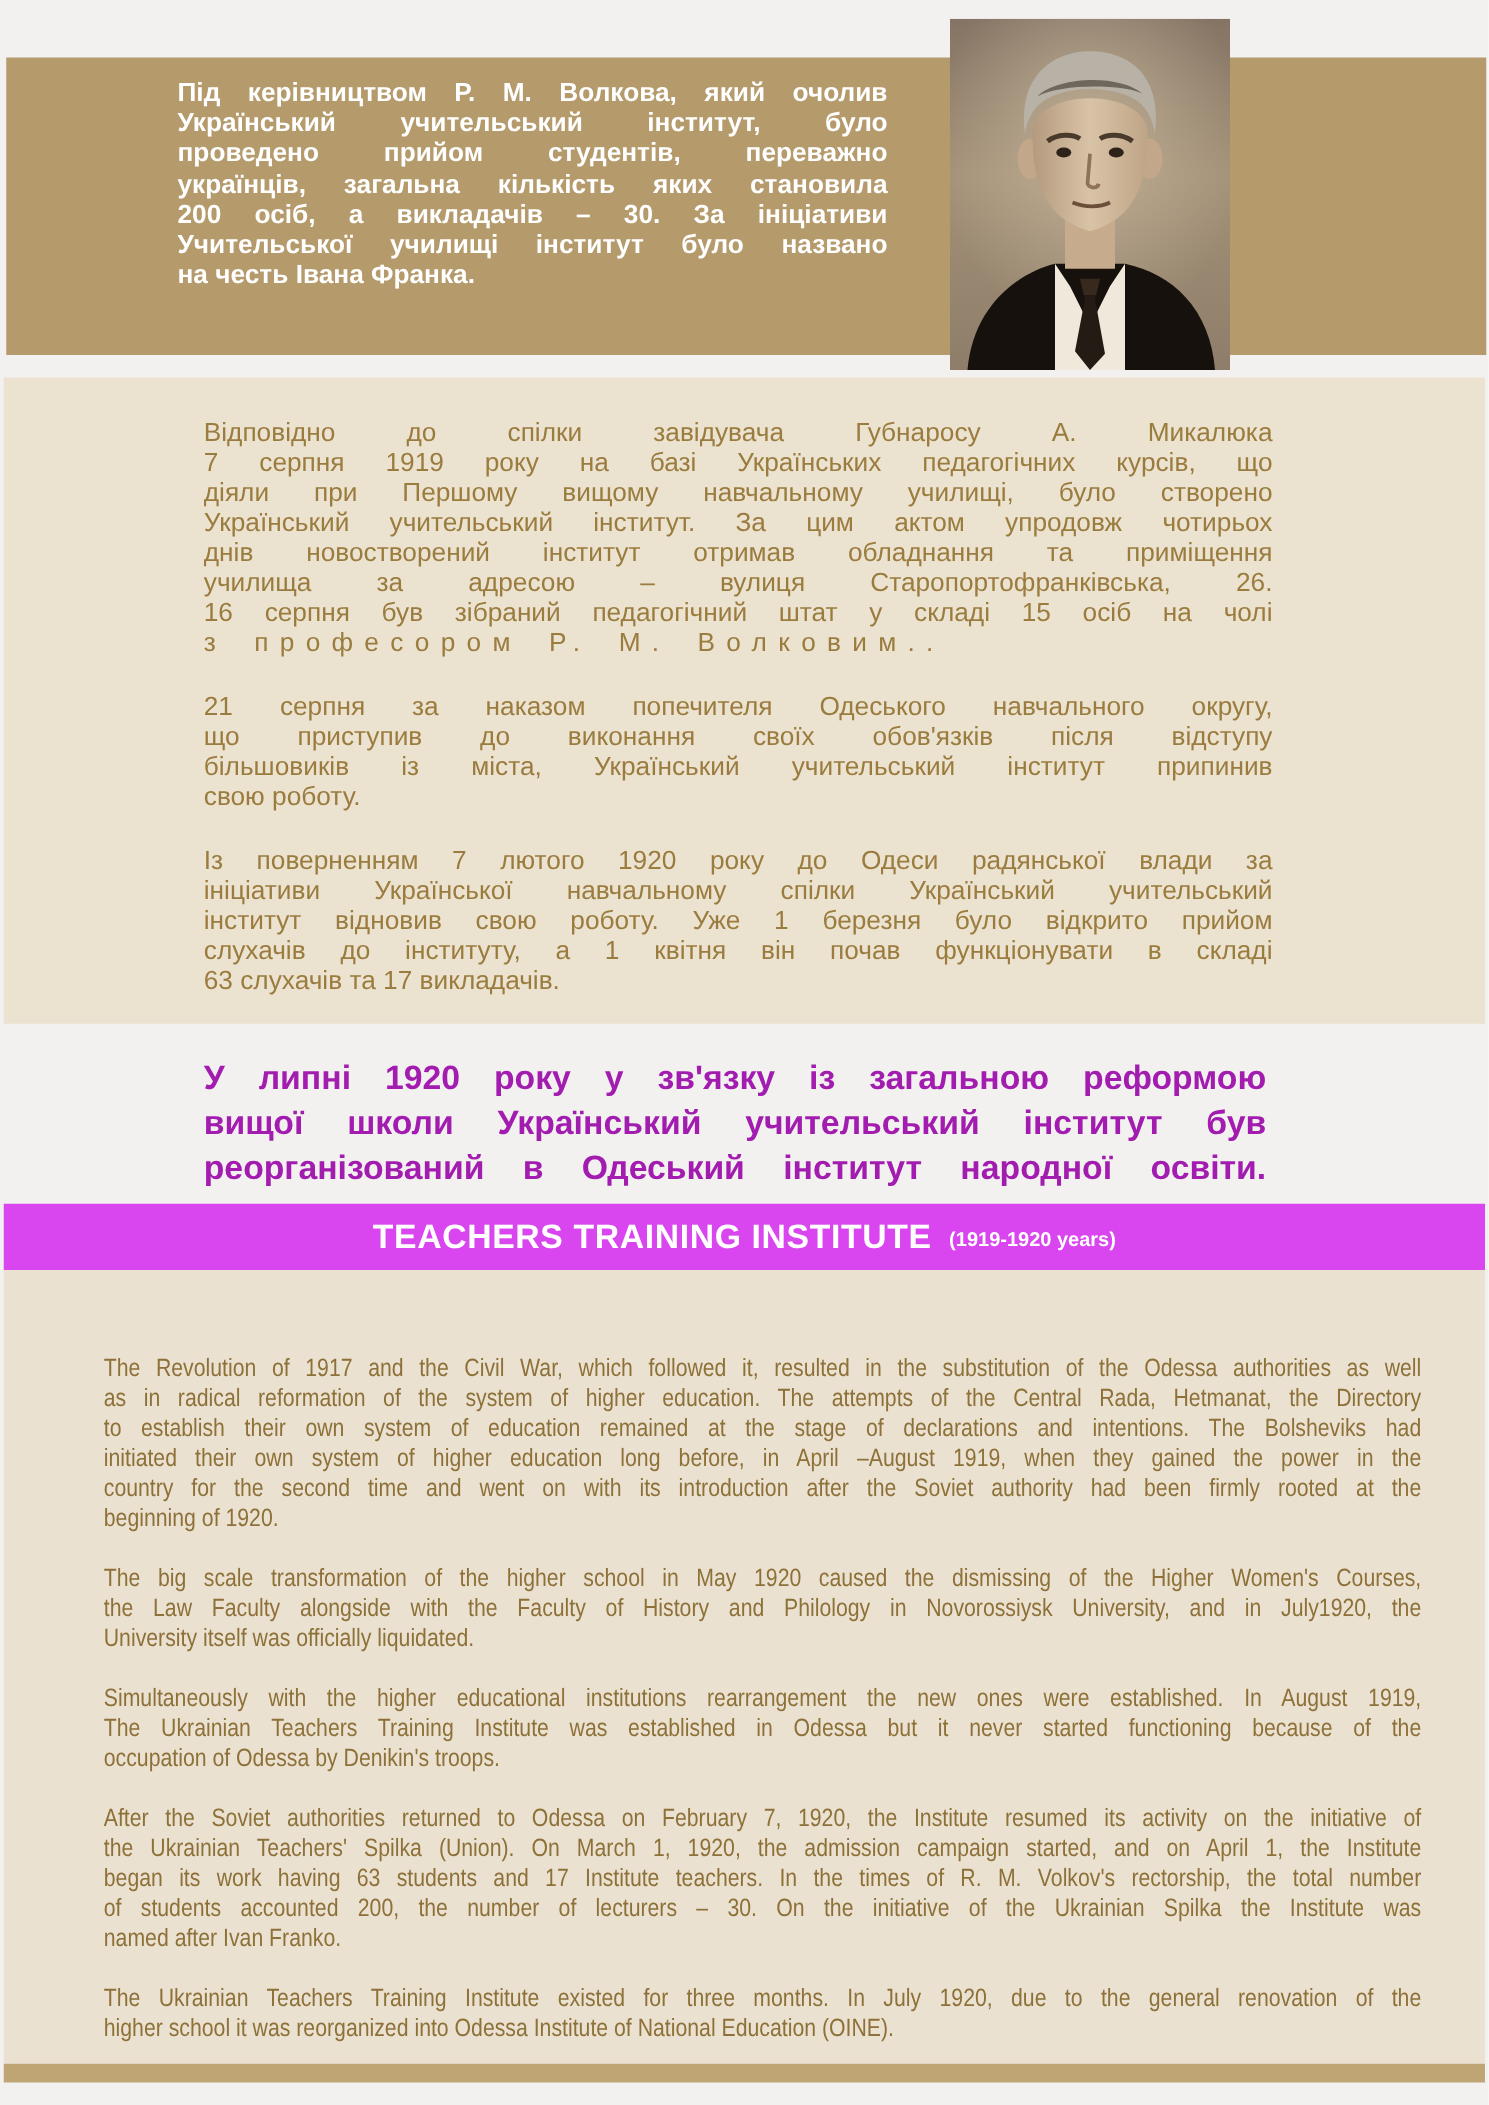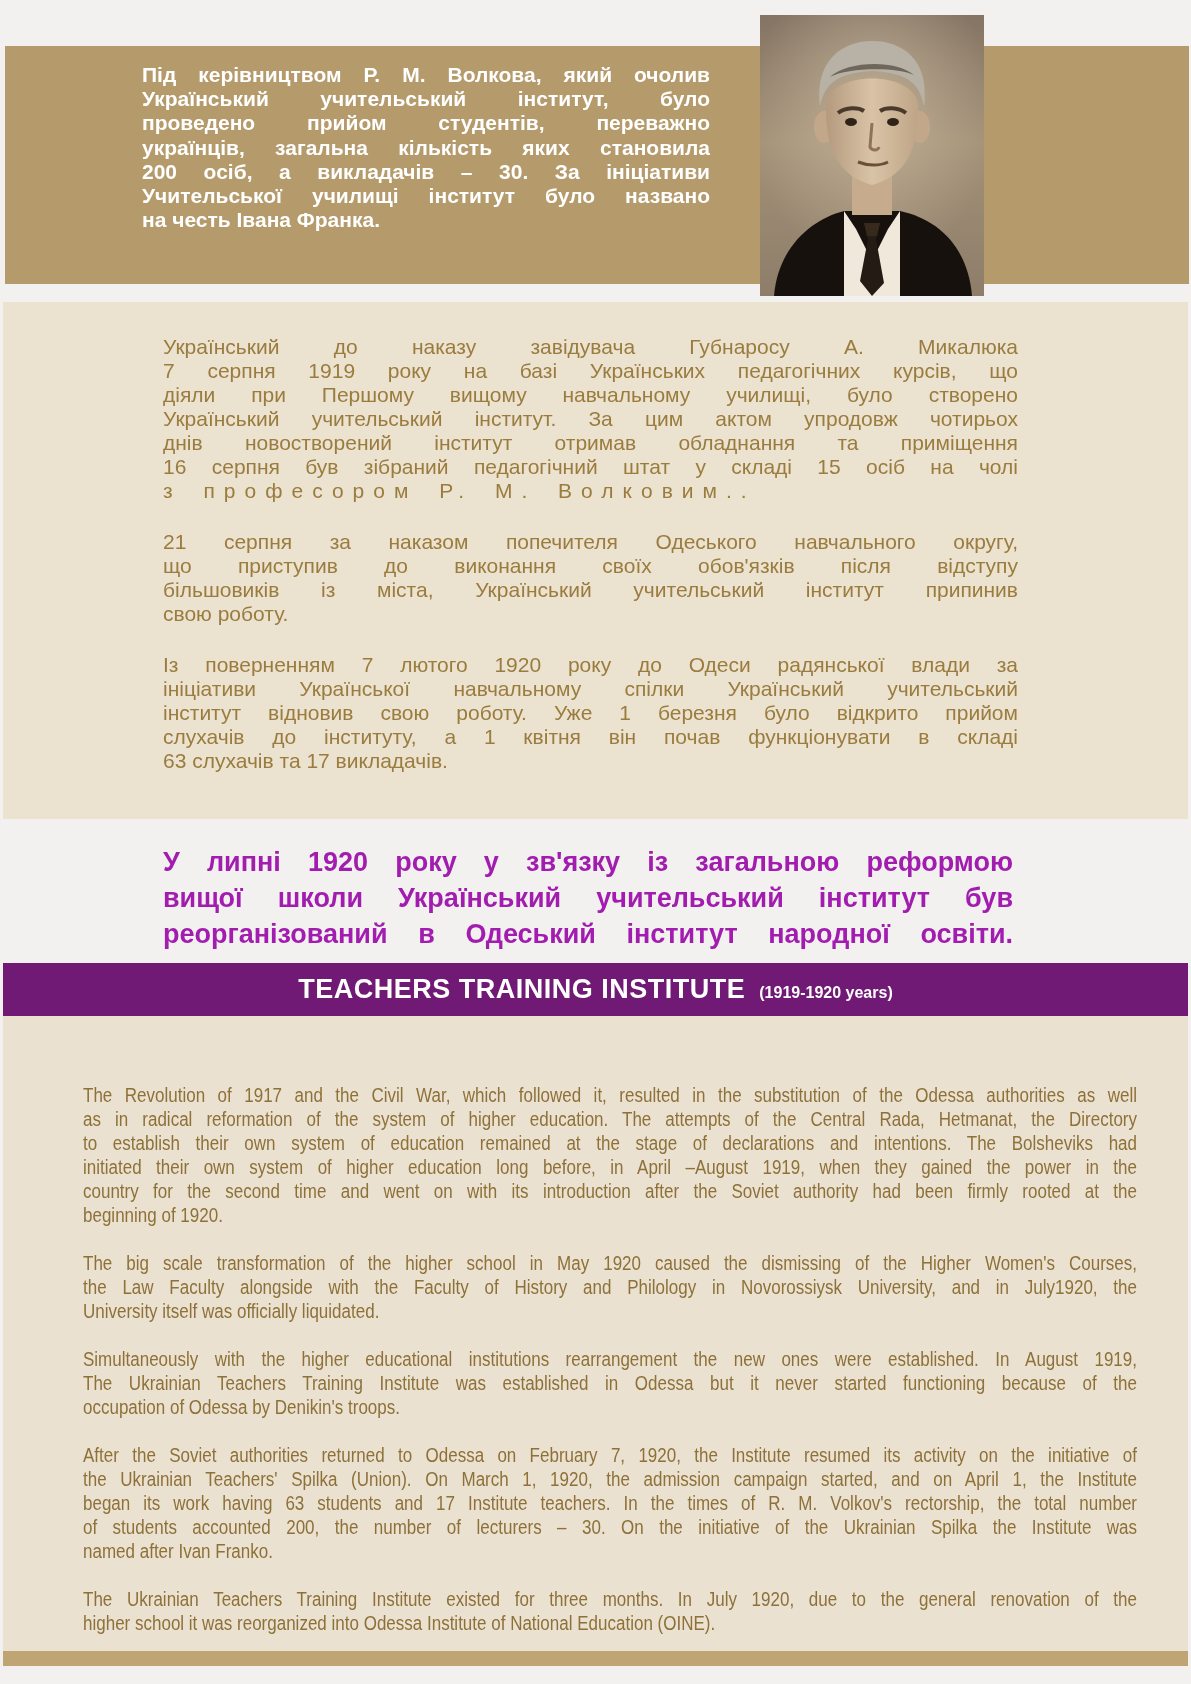--- a/index.html
+++ b/index.html
@@ -105,25 +105,26 @@
       <ellipse cx="133" cy="107" rx="6" ry="4" fill="#2e2318"></ellipse>
 
       <path d="M112,108 L110,132 C112,136 118,136 119,132" stroke="#8f7356" stroke-width="3" fill="none"></path>
       <path d="M98,147 C108,151 120,151 128,147" stroke="#6b4f38" stroke-width="3" fill="none"></path>
     </svg>
   </div>
 
   <div class="ua-section" style="background-color: rgb(236, 226, 208); color: rgb(154, 124, 62);">
     <div class="ua-par">
       <div>
-          <div class="jline">Український до наказу завідувача Губнаросу А. Микалюка</div>
+          <div class="jline">Відповідно до спілки завідувача Губнаросу А. Микалюка</div>
           <div class="jline">7 серпня 1919 року на базі Українських педагогічних курсів, що</div>
           <div class="jline">діяли при Першому вищому навчальному училищі, було створено</div>
           <div class="jline">Український учительський інститут. За цим актом упродовж чотирьох</div>
           <div class="jline">днів новостворений інститут отримав обладнання та приміщення</div>
+          <div class="jline">училища за адресою – вулиця Старопортофранківська, 26.</div>
           <div class="jline">16 серпня був зібраний педагогічний штат у складі 15 осіб на чолі</div>
         </div>
       <div class="volkov-line">
         <span class="spaced">з професором Р. М. Волковим.</span>
         <span>.</span>
       </div>
     </div>
     <div class="ua-par p-lastleft">
         <div class="jline">21 серпня за наказом попечителя Одеського навчального округу,</div>
         <div class="jline">що приступив до виконання своїх обов'язків після відступу</div>
@@ -138,21 +139,21 @@
         <div class="jline">63 слухачів та 17 викладачів.</div>
       </div>
   </div>
 
   <div class="highlight" style="color: #a21caf;">
       <div class="jline">У липні 1920 року у зв'язку із загальною реформою</div>
       <div class="jline">вищої школи Український учительський інститут був</div>
       <div class="jline">реорганізований в Одеський інститут народної освіти.</div>
     </div>
 
-  <div class="title-band" style="background-color: #701a75; color: rgb(255, 255, 255);">
+  <div class="title-band" style="background-color: #d946ef; color: rgb(255, 255, 255);">
     <span class="tb-title">TEACHERS TRAINING INSTITUTE</span>
     <span class="tb-sub">(1919-1920 years)</span>
   </div>
 
   <div class="en-section" style="background-color: rgb(235, 225, 209); color: rgb(141, 113, 56);">
     <div class="en-inner">
       <div class="en-par p-lastleft">
           <div class="jline">The Revolution of 1917 and the Civil War, which followed it, resulted in the substitution of the Odessa authorities as well</div>
           <div class="jline">as in radical reformation of the system of higher education. The attempts of the Central Rada, Hetmanat, the Directory</div>
           <div class="jline">to establish their own system of education remained at the stage of declarations and intentions. The Bolsheviks had</div>

